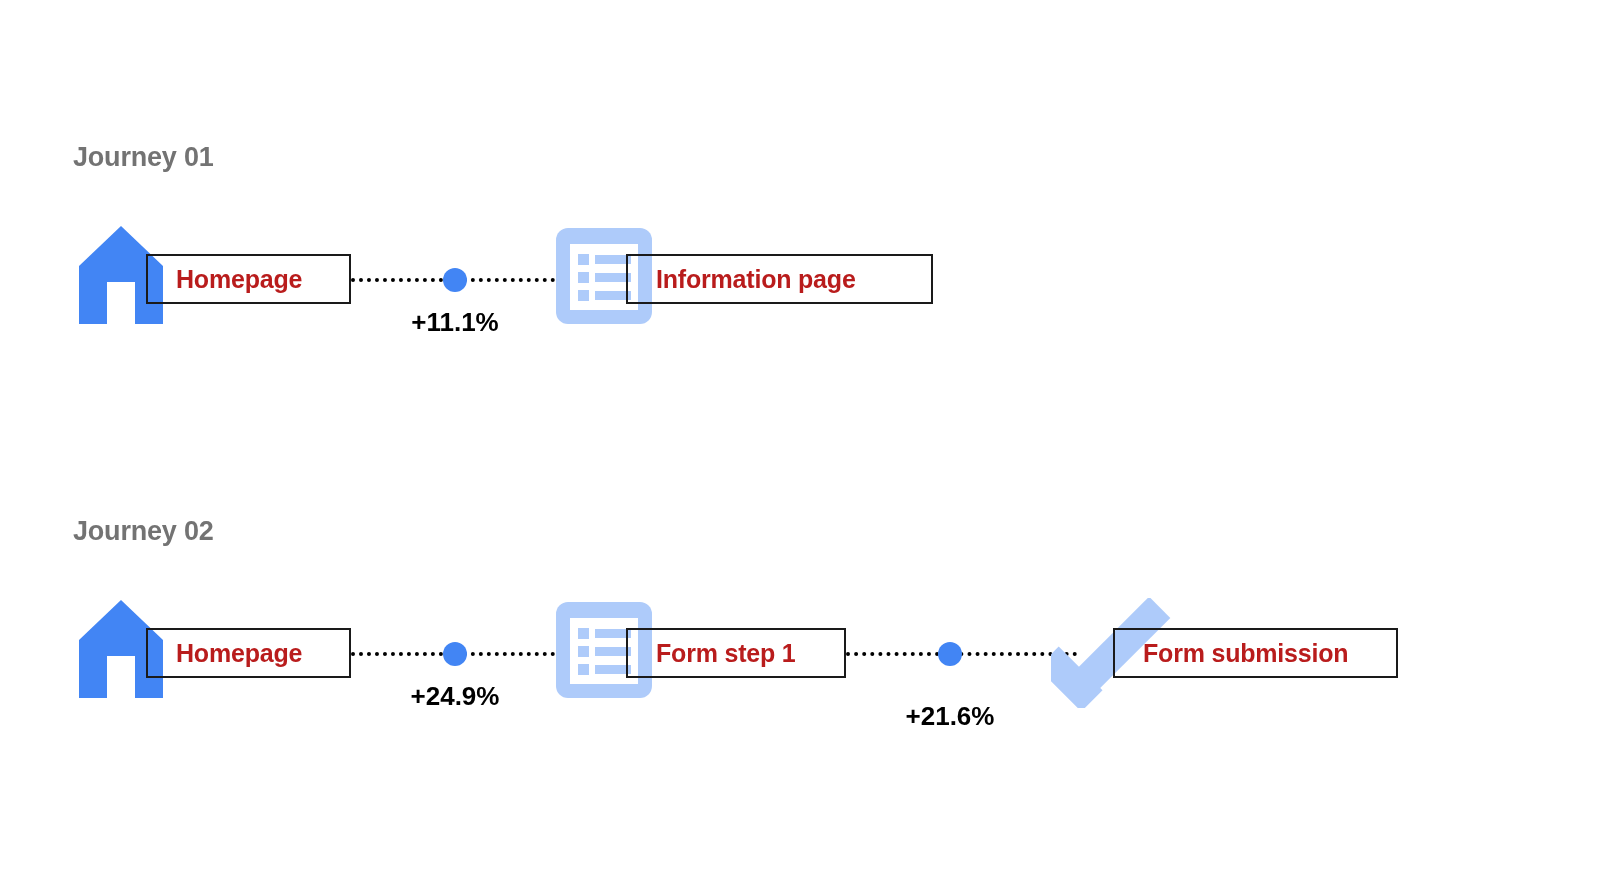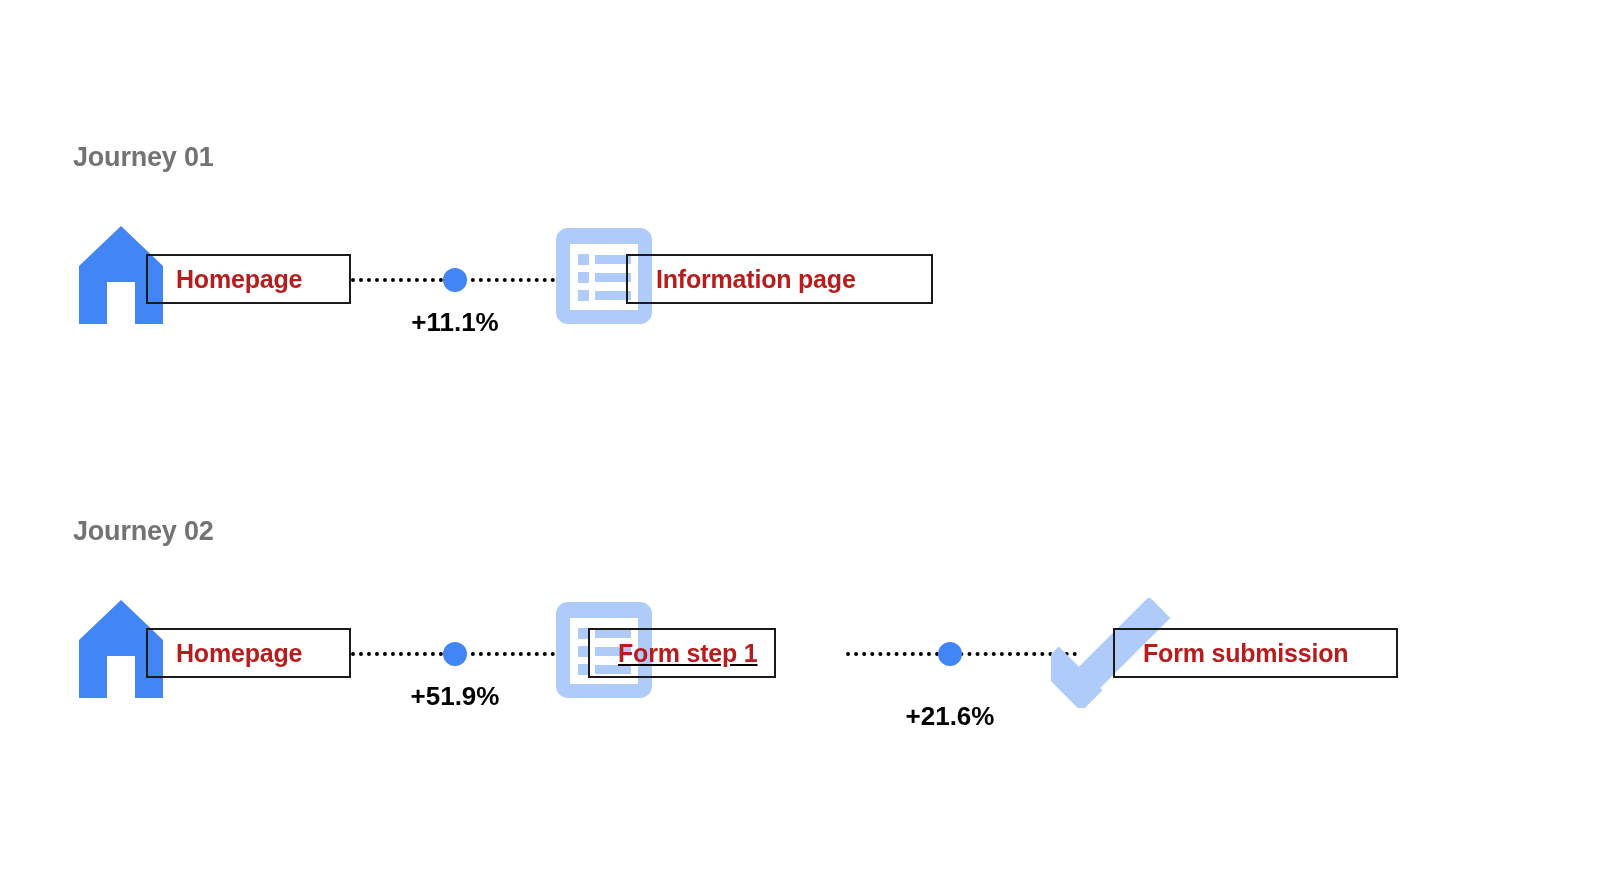--- a/index.html
+++ b/index.html
@@ -129,21 +129,21 @@
   </div>
 
   <div class="journey" style="top:374px;height:500px;">
 
     <div class="journey-title" style="top:144px;text-align:right;">Journey 02</div>
 
     <div class="connector" style="left:351px;top:278px;width:212px;"></div>
 
     <div class="node-dot" style="left:443px;top:268px;"></div>
 
-    <div class="delta-label" style="left:455px;top:307px;">+51.9%</div>
+    <div class="delta-label" style="left:455px;top:307px;">+24.9%</div>
 
     <div class="connector" style="left:846px;top:278px;width:231px;"></div>
 
     <div class="node-dot" style="left:938px;top:268px;"></div>
 
     <div class="delta-label" style="left:950px;top:307px;margin-top:20px;">+21.6%</div>
 
     <div class="icon-wrap" style="left:79px;top:226px;width:84px;height:98px;">
       <svg width="84" height="98" viewBox="0 0 84 98" xmlns="http://www.w3.org/2000/svg">
         <path d="M42 0 L84 40 L84 98 L56 98 L56 56 L28 56 L28 98 L0 98 L0 40 Z" fill="#4285F4"></path>
@@ -160,21 +160,21 @@
         <rect x="14" y="16" width="68" height="66" fill="#ffffff"></rect>
         <rect x="22" y="26" width="11" height="11" fill="#AECBFA"></rect>
         <rect x="39" y="27" width="36" height="9" fill="#AECBFA"></rect>
         <rect x="22" y="44" width="11" height="11" fill="#AECBFA"></rect>
         <rect x="39" y="45" width="36" height="9" fill="#AECBFA"></rect>
         <rect x="22" y="62" width="11" height="11" fill="#AECBFA"></rect>
         <rect x="39" y="63" width="36" height="9" fill="#AECBFA"></rect>
       </svg>
     </div>
 
-    <div class="step-box" style="left:588px;top:254px;width:188px;height:50px;text-decoration:underline;">
+    <div class="step-box" style="left:626px;top:254px;width:220px;height:50px;">
       <span class="step-box-label">Form step 1</span>
     </div>
 
     <div class="icon-wrap" style="left:1051px;top:224px;width:122px;height:110px;">
       <svg width="122" height="110" viewBox="0 0 122 110" xmlns="http://www.w3.org/2000/svg">
         <g fill="#AECBFA">
           <rect x="4" y="50" width="30" height="62" transform="rotate(-45 19 81)"></rect>
           <rect x="52" y="-8" width="30" height="118" transform="rotate(45 67 51)"></rect>
         </g>
       </svg>

